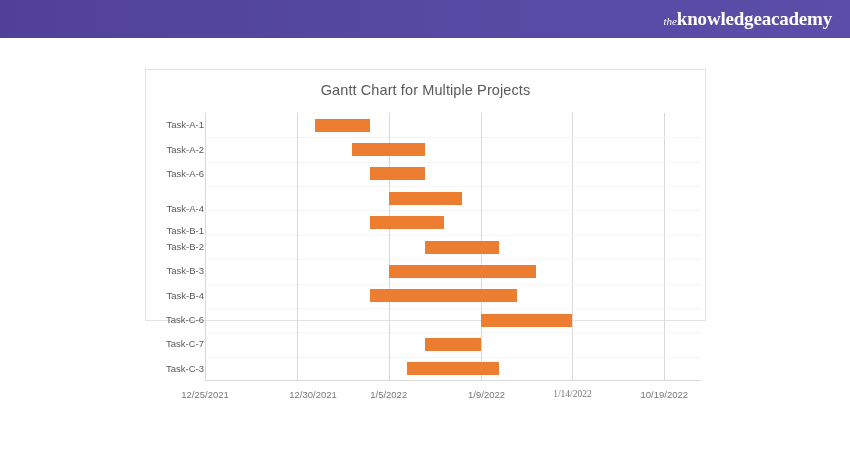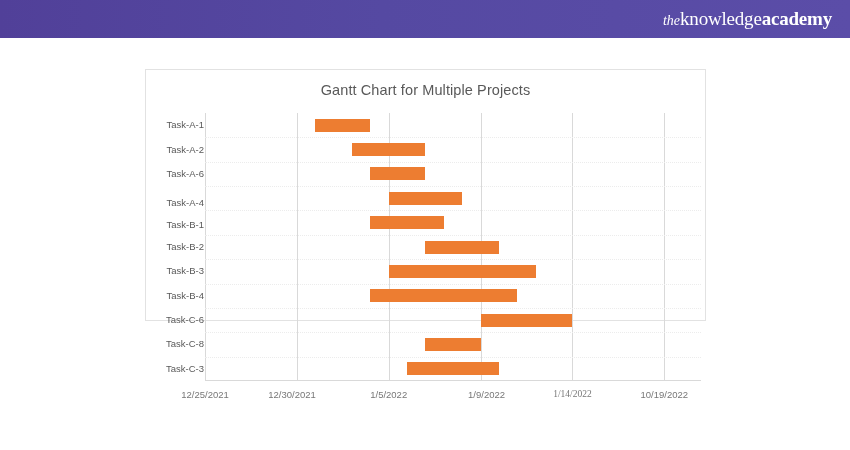--- a/index.html
+++ b/index.html
@@ -29,25 +29,25 @@
     top: 50%;
     transform: translateY(-50%);
     color: #ffffff;
     white-space: nowrap;
     font-family: "Liberation Serif", serif;
     font-size: 19px;
     letter-spacing: -0.2px;
   }
   .brand-logo .lg-the {
     font-style: italic;
-    font-size: 14px;
+    font-size: 11px;
     letter-spacing: 0;
   }
   .brand-logo .lg-knowledge {
-    font-weight: 400;
+    font-weight: 700;
   }
   .brand-logo .lg-academy {
     font-weight: 700;
   }
 
   
   .chart-frame {
     position: absolute;
     left: 145px;
     top: 69px;
@@ -172,27 +172,27 @@
 </div>
 
 <div class="chart-frame">
   <div class="chart-title">Gantt Chart for Multiple Projects</div>
 
   <div class="plot-wrap">
     <div class="y-labels" id="y-labels">
         <div class="y-label" style="top: 6.18182px;">Task-A-1</div>
         <div class="y-label" style="top: 30.5455px;">Task-A-2</div>
         <div class="y-label" style="top: 54.9091px;">Task-A-6</div>
-        <div class="y-label" style="top: 84px;">Task-A-4</div>
-        <div class="y-label" style="top: 106px;">Task-B-1</div>
+        <div class="y-label" style="top: 90px;">Task-A-4</div>
+        <div class="y-label" style="top: 112px;">Task-B-1</div>
         <div class="y-label" style="top: 128px;">Task-B-2</div>
         <div class="y-label" style="top: 152.364px; margin-left: 31px;">Task-B-3</div>
         <div class="y-label" style="top: 176.727px;">Task-B-4</div>
         <div class="y-label" style="top: 201.091px;">Task-C-6</div>
-        <div class="y-label" style="top: 225.455px;">Task-C-8</div>
+        <div class="y-label" style="top: 225.455px;">Task-C-7</div>
         <div class="y-label" style="top: 249.818px;">Task-C-3</div>
       </div>
 
     <div class="plot-area" id="plot-area">
       <div class="axis-line-y"></div>
       <div class="axis-line-x"></div>
     <div class="gridline" style="left: 91.8519px;"></div>
         <div class="gridline" style="left: 183.704px;"></div>
         <div class="gridline" style="left: 275.556px;"></div>
         <div class="gridline" style="left: 367.407px;"></div>
@@ -215,20 +215,20 @@
         <div class="bar" title="Task-B-2" style="left: 220.444px; width: 73.4815px; top: 127.5px; background: rgb(237, 125, 49);"></div>
         <div class="bar" title="Task-B-3" style="left: 183.704px; width: 146.963px; top: 151.864px; background: rgb(237, 125, 49);"></div>
         <div class="bar" title="Task-B-4" style="left: 165.333px; width: 146.963px; top: 176.227px; background: rgb(237, 125, 49);"></div>
         <div class="bar" title="Task-C-1" style="left: 275.556px; width: 91.8519px; top: 200.591px; background: rgb(237, 125, 49);"></div>
         <div class="bar" title="Task-C-2" style="left: 220.444px; width: 55.1111px; top: 224.955px; background: rgb(237, 125, 49);"></div>
         <div class="bar" title="Task-C-3" style="left: 202.074px; width: 91.8519px; top: 249.318px; background: rgb(237, 125, 49);"></div>
       </div>
 
     <div class="x-labels" id="x-labels">
         <div class="x-label" style="left: 0px;">12/25/2021</div>
-        <div class="x-label" style="left: 87px;">12/30/2021</div>
+        <div class="x-label" style="left: 108px;">12/30/2021</div>
         <div class="x-label" style="left: 183.704px;">1/5/2022</div>
         <div class="x-label" style="left: 275.556px; margin-left: 6px;">1/9/2022</div>
         <div class="x-label" style="left: 367.407px; font-family: Liberation Serif, serif;">1/14/2022</div>
         <div class="x-label" style="left: 459.259px;">10/19/2022</div>
       </div>
   </div>
 </div>
 
 </body></html>

